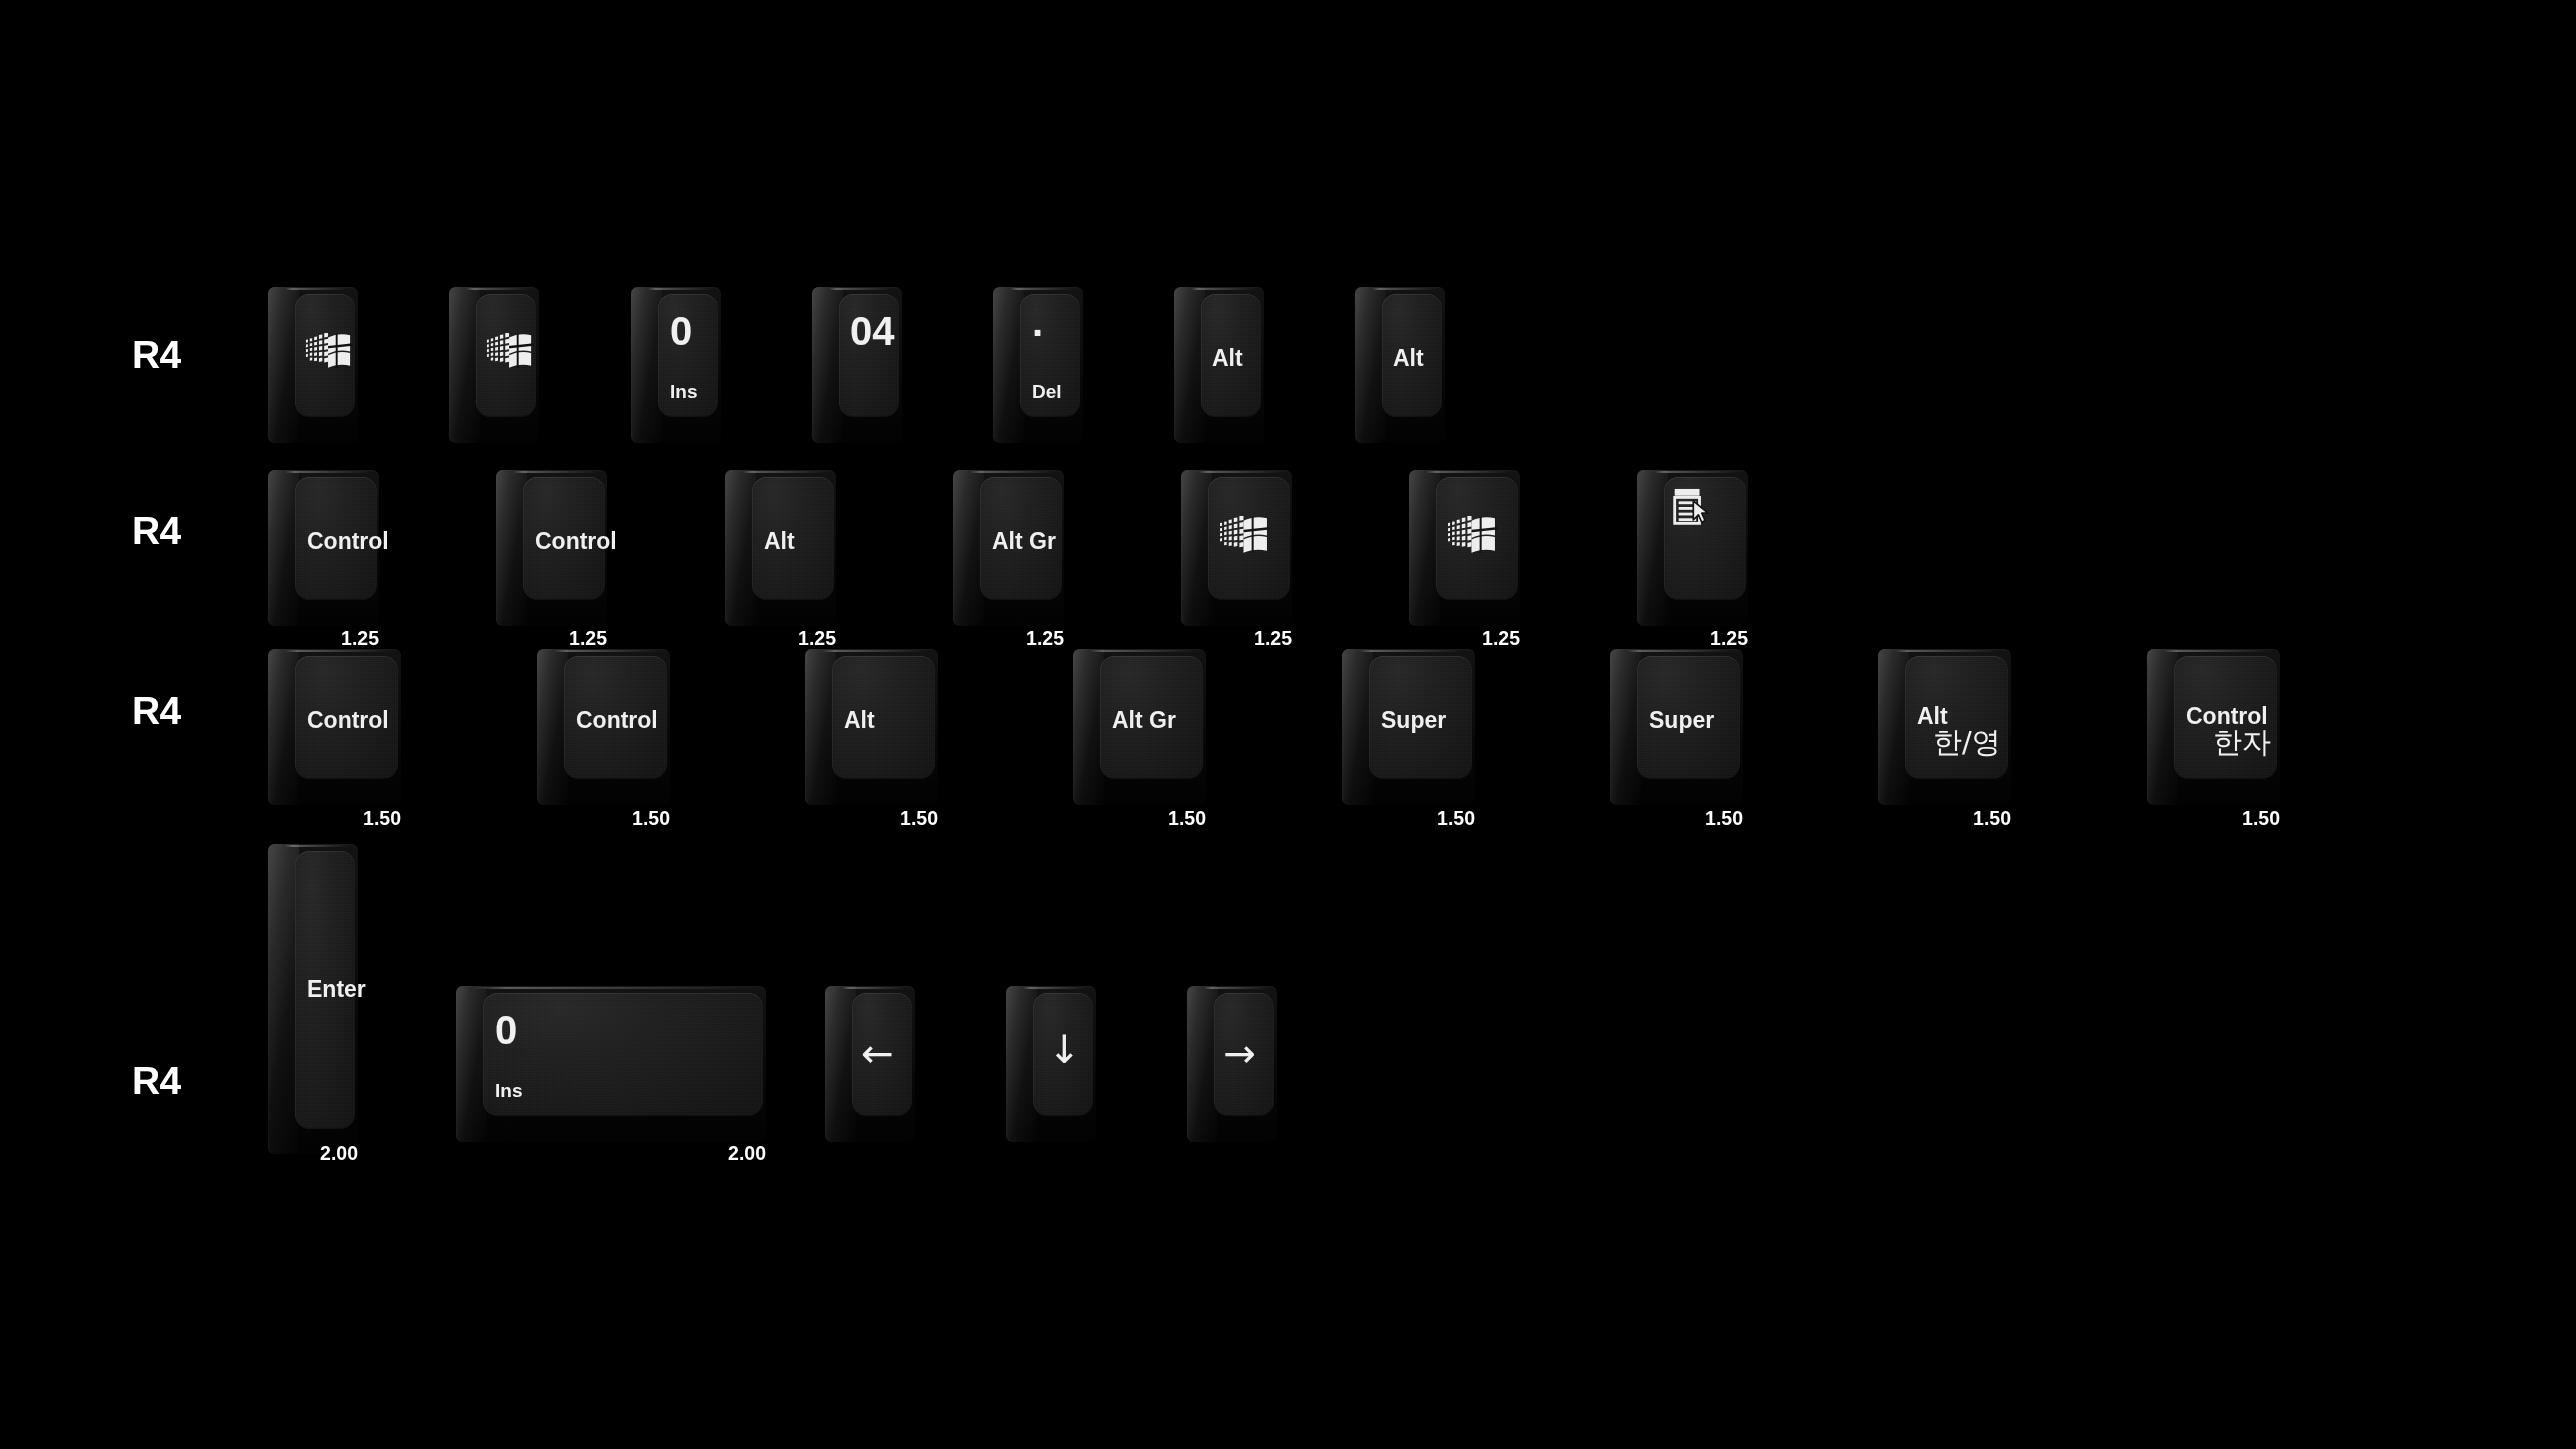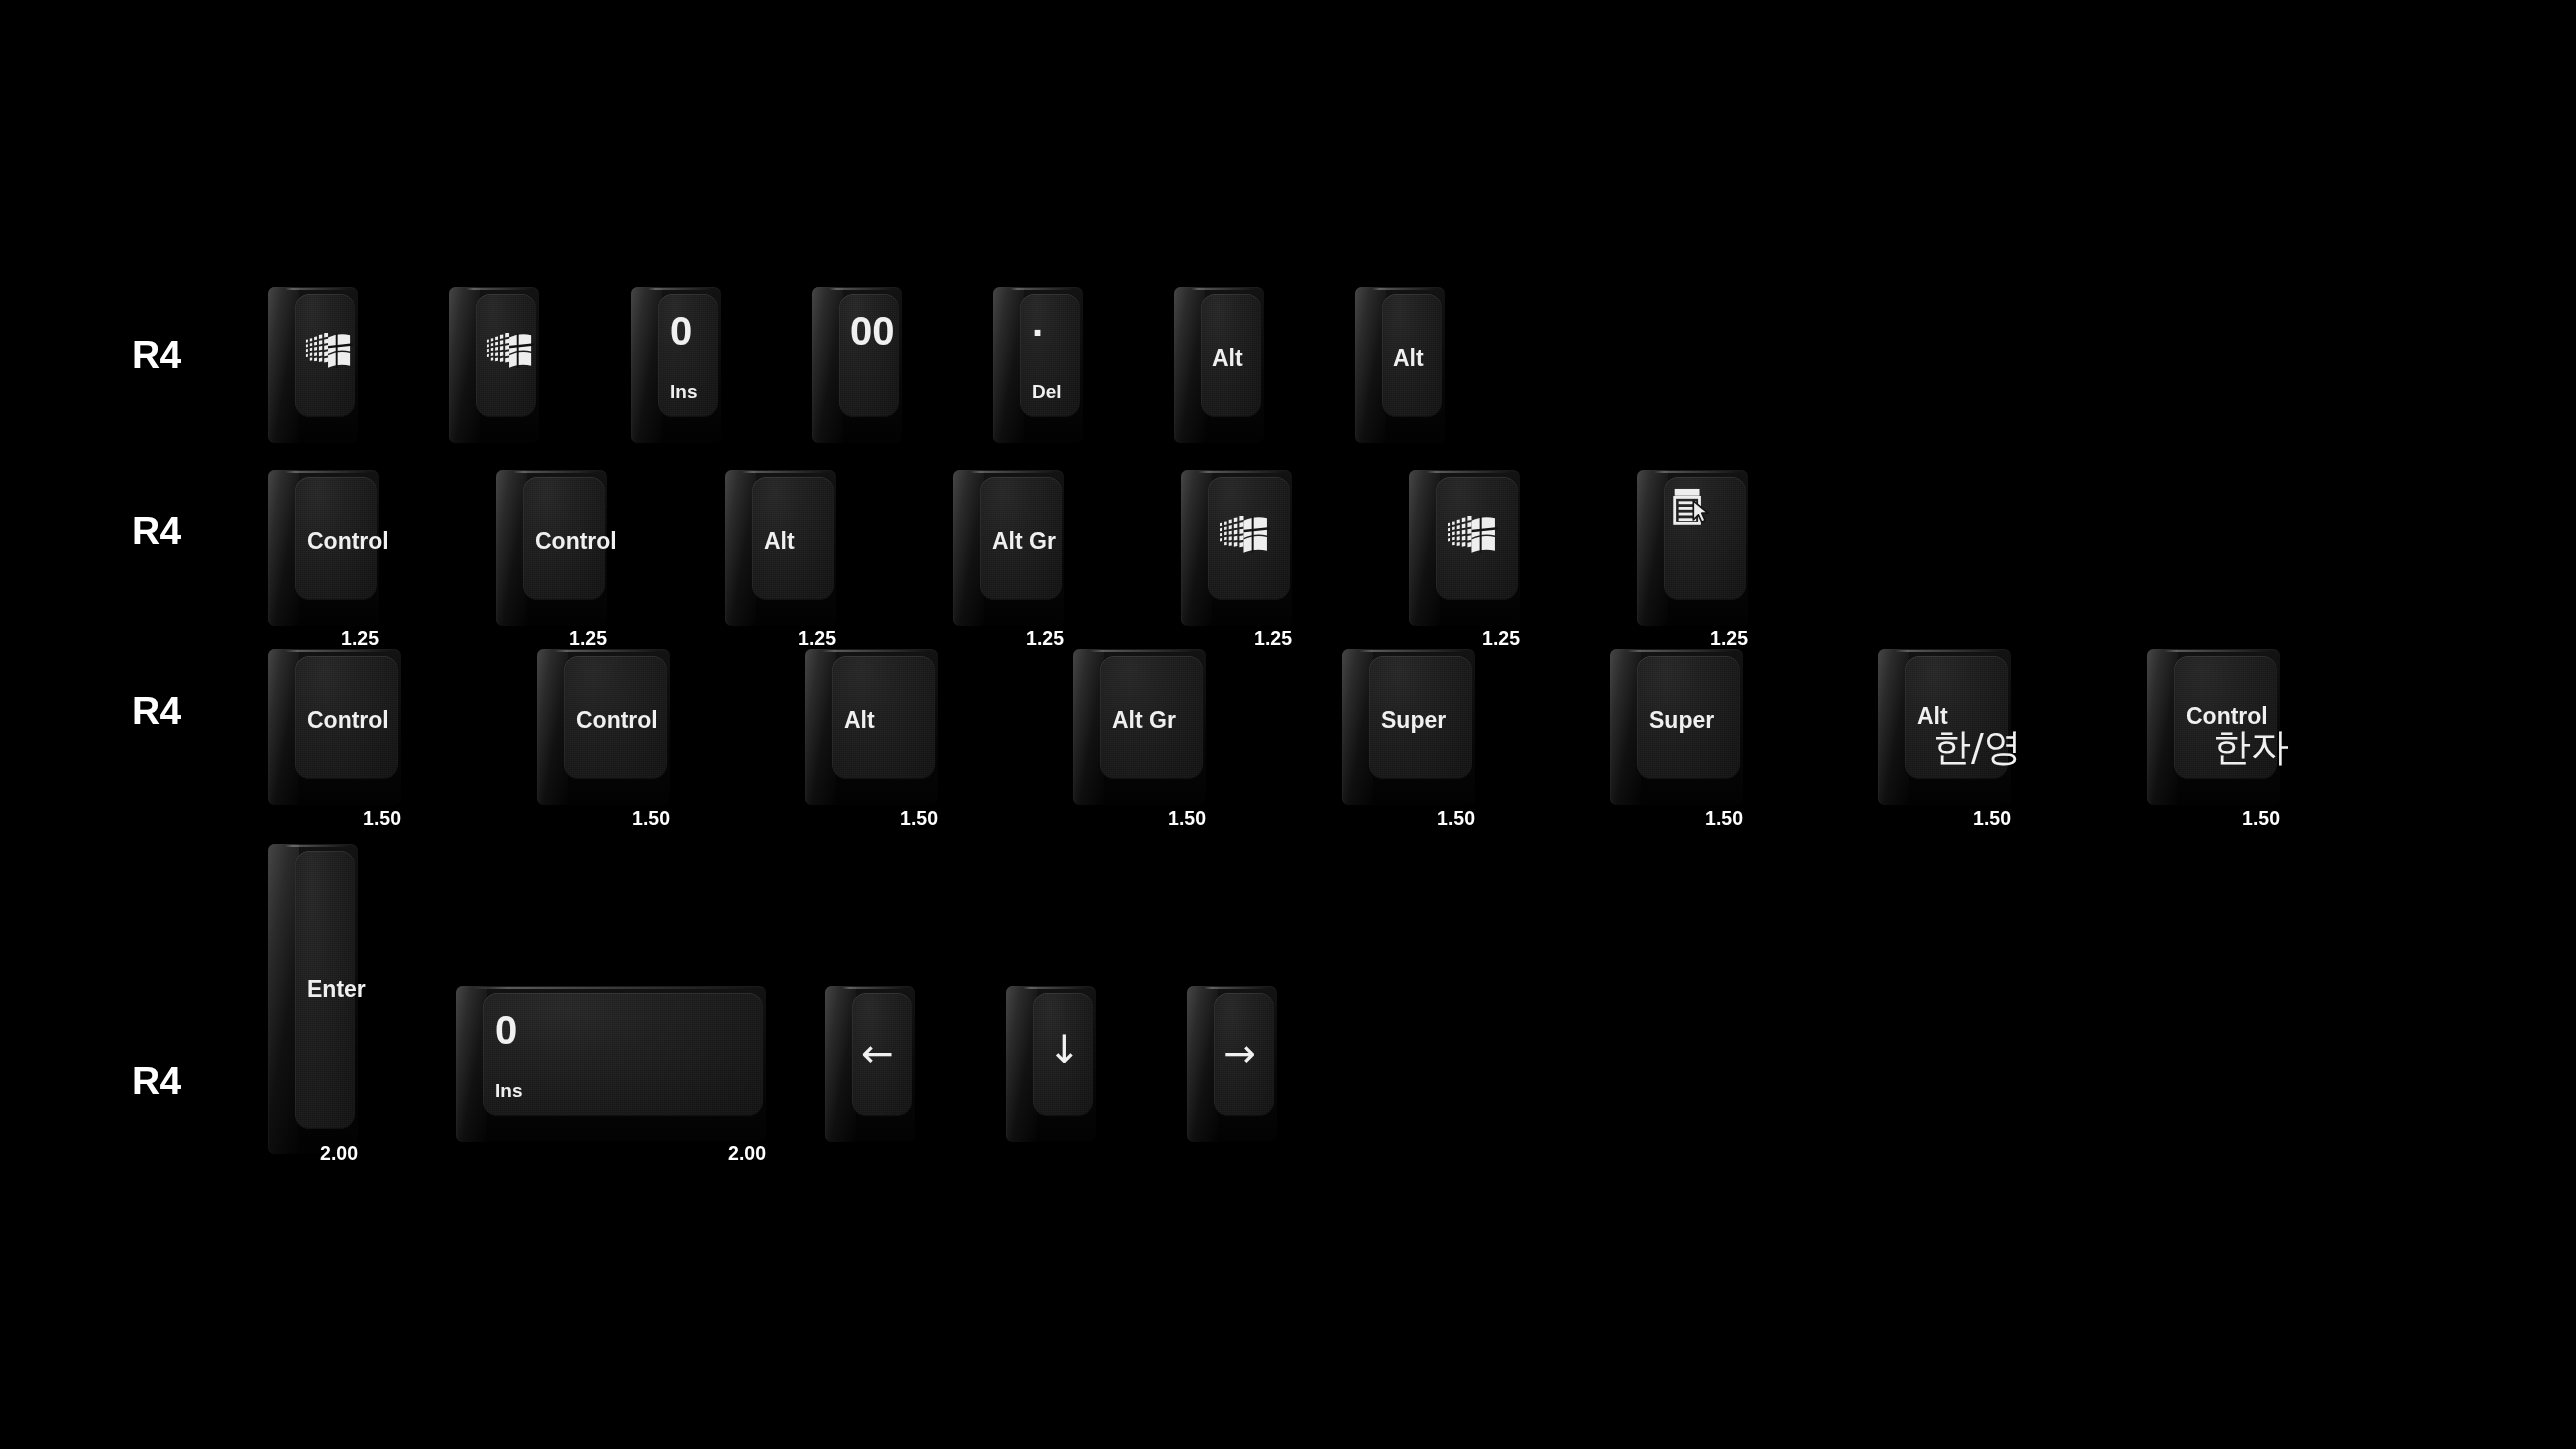--- a/index.html
+++ b/index.html
@@ -154,21 +154,21 @@
   .legend.big {
     font-size: 40px;
   }
   .legend.word {
     font-size: 23px;
   }
   .legend.small {
     font-size: 19px;
   }
   .legend.ko {
-    font-size: 38px;
+    font-size: 29px;
   }
   .legend.arrow {
     font-size: 39px;
     font-weight: 400;
     font-family: "DejaVu Sans", sans-serif;
   }
   .legend.dot {
     font-size: 40px;
     font-weight: 900;
   }
@@ -295,21 +295,21 @@
       <div class="top" style="left:27px; top:6.7px; width:60px; height:123px;"></div>
       <div class="legend tl big" style="left:39px; top:24px;">0</div>
       <div class="legend bl small" style="left:39px; top:95px;">Ins</div>
     </div>
 
     <div class="key" style="left:812px; top:287px; width:90px; height:156px;">
       <div class="skirt"></div>
       <div class="bevel-left"></div>
       <div class="gloss" style="left:17.4px; width:64px;"></div>
       <div class="top" style="left:27px; top:6.7px; width:60px; height:123px;"></div>
-      <div class="legend tl big" style="left:38px; top:24px;">00</div>
+      <div class="legend tl big" style="left:38px; top:24px;">04</div>
     </div>
 
     <div class="key" style="left:993px; top:287px; width:90px; height:156px;">
       <div class="skirt"></div>
       <div class="bevel-left"></div>
       <div class="gloss" style="left:17.4px; width:64px;"></div>
       <div class="top" style="left:27px; top:6.7px; width:60px; height:123px;"></div>
       <div class="legend tl dot" style="left:39px; top:14.8px;">.</div>
       <div class="legend bl small" style="left:39px; top:95px;">Del</div>
     </div>

